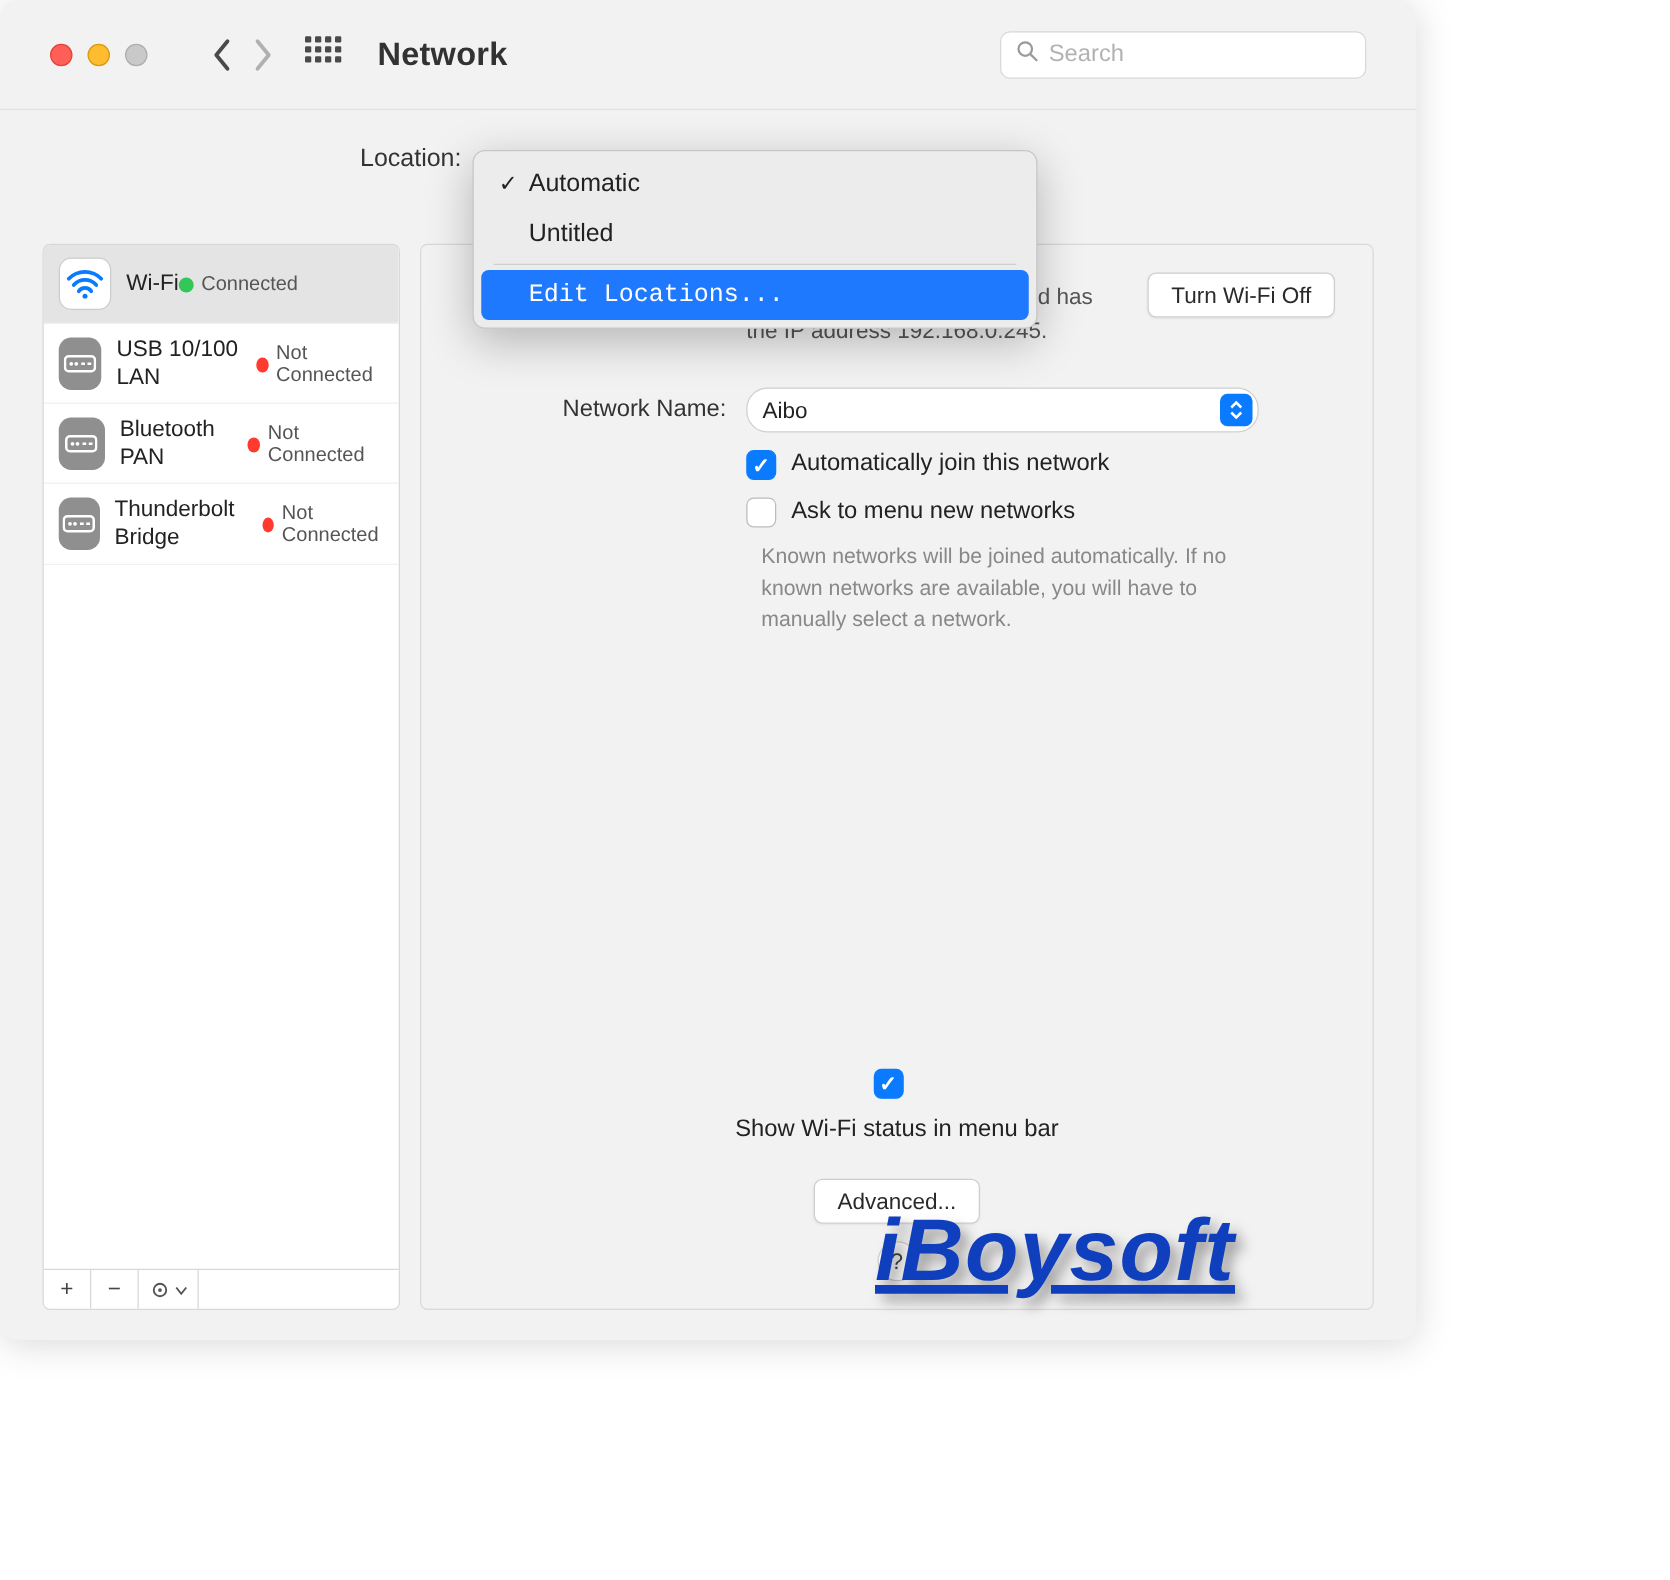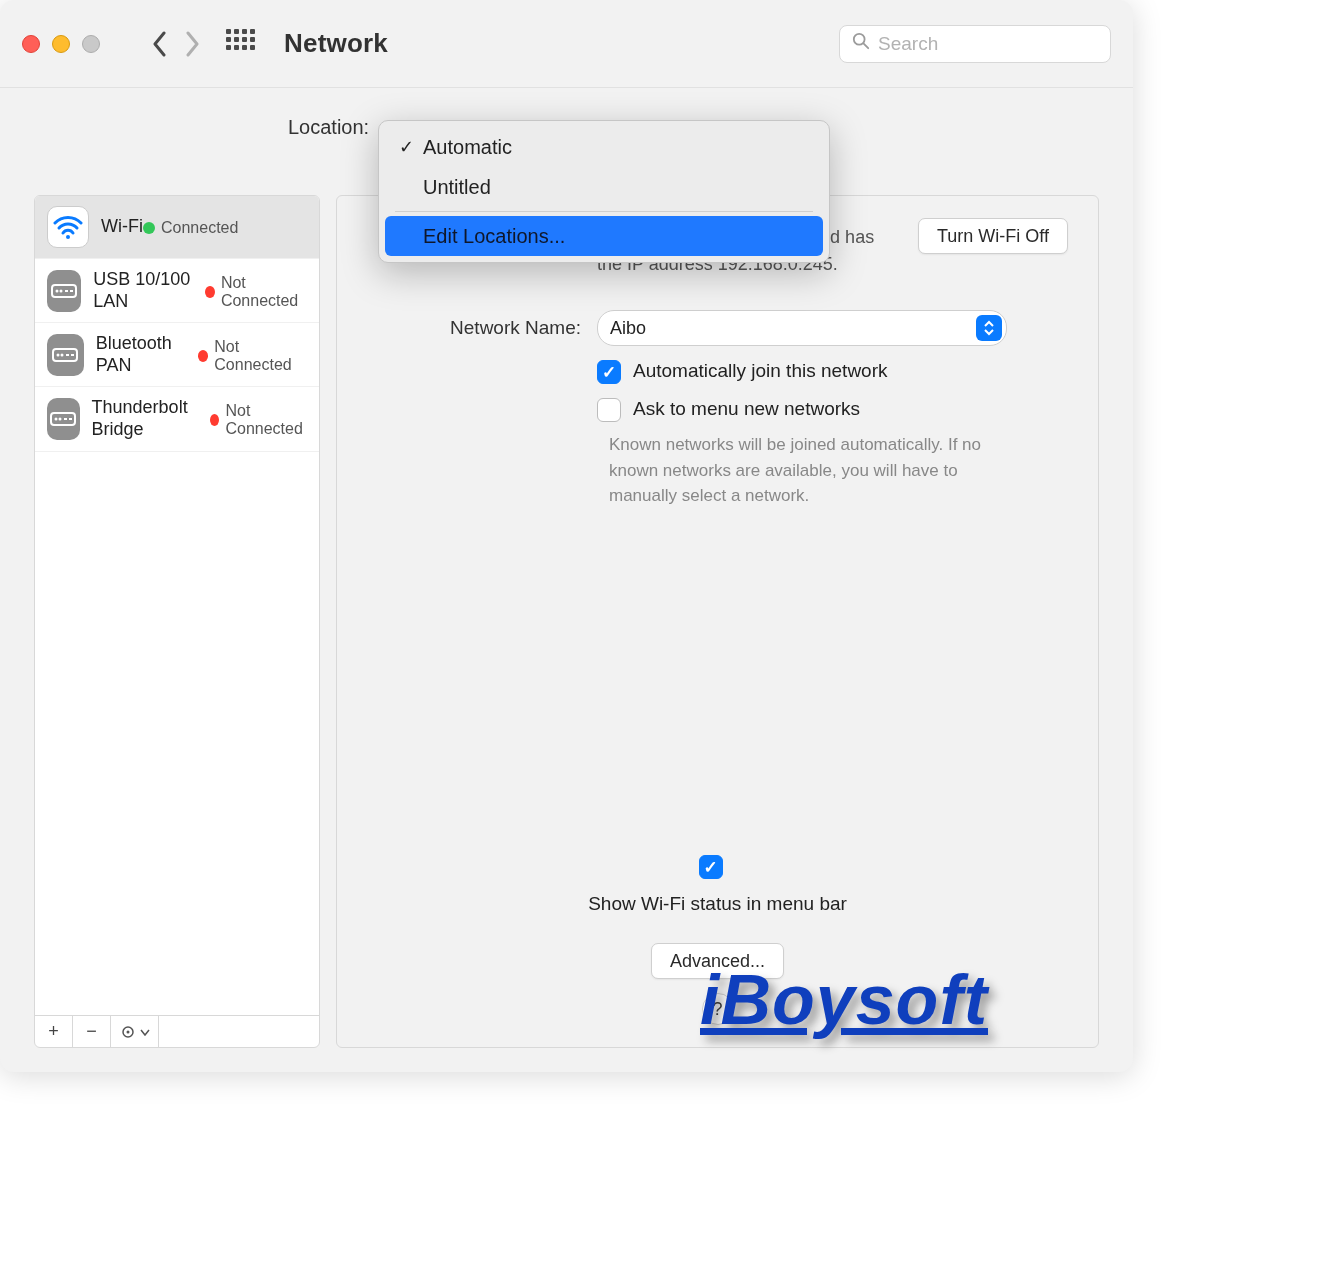--- a/index.html
+++ b/index.html
@@ -9,42 +9,42 @@
     width: 1133px; height: 1072px;
     background: #f2f2f2;
     border-radius: 14px;
     box-shadow: 0 4px 30px rgba(0,0,0,0.15);
     overflow: visible;
   }
   
   .titlebar {
     height: 88px;
     display: flex; align-items: center;
-    padding: 0 22px;
+    padding: 0 40px;
     border-bottom: 1px solid #e1e1e1;
   }
   .traffic { display: flex; gap: 12px; margin-right: 44px; }
   .tl { width: 18px; height: 18px; border-radius: 50%; }
   .tl.red { background: #ff5f57; border: 1px solid #e24238; }
   .tl.yellow { background: #febc2e; border: 1px solid #d99a0f; }
   .tl.green { background: #c9c9c9; border: 1px solid #adadad; }
   .nav-arrow {
     width: 32px; height: 44px; display:flex; align-items:center; justify-content:center;
     color: #9c9c9c; font-size: 30px;
   }
   .nav-arrow.active { color: #4a4a4a; }
   .grid-icon {
     width: 30px; height: 30px; margin: 0 28px 0 18px;
     display: grid; grid-template-columns: repeat(4,5px); grid-template-rows: repeat(3,5px); gap: 3px;
   }
   .grid-icon span { background:#4a4a4a; border-radius:1px; }
   .title { font-size: 26px; font-weight: 700; color: #323232; letter-spacing: 0.2px; }
   .search-box {
     margin-left: auto;
-    width: 272px; height: 38px;
+    width: 293px; height: 38px;
     background: #fff; border: 1px solid #d8d8d8; border-radius: 8px;
     display: flex; align-items: center; padding: 0 12px;
     color: #8a8a8a; font-size: 19px;
   }
   .search-box svg { margin-right: 8px; flex-shrink:0; }
   .search-box input { border: none; outline: none; font-size: 19px; color:#333; width:100%; background:transparent; }
   .search-box input::placeholder { color:#b2b2b2; }
 
   
   .loc-row { padding: 30px 0 0 0; display:flex; justify-content:center; position: relative; }
@@ -133,21 +133,21 @@
     background:#ececec; border:1px solid #c6c6c6; border-radius:10px;
     box-shadow: 0 10px 36px rgba(0,0,0,0.25);
     padding:6px; z-index:50;
   }
   .menu-item {
     height:40px; display:flex; align-items:center; padding:0 14px;
     font-size:20px; color:#222; border-radius:6px;
   }
   .menu-item .check { width:24px; font-size:18px; }
   .menu-sep { height:1px; background:#cfcfcf; margin:4px 10px; }
-  .menu-item.hl { background:#1f79ff; color:#0f172a; }
+  .menu-item.hl { background:#1f79ff; color:#ffffff;font-family:Liberation Mono, monospace; }
 
   
   .watermark {
     position:absolute; left:700px; top:960px;
     font-size:70px; font-weight:800; font-style:italic; color:#0f3fbd;
     text-shadow: 6px 6px 10px rgba(0,0,0,0.35);
     letter-spacing:1px;
     text-decoration:underline;
   }
 

